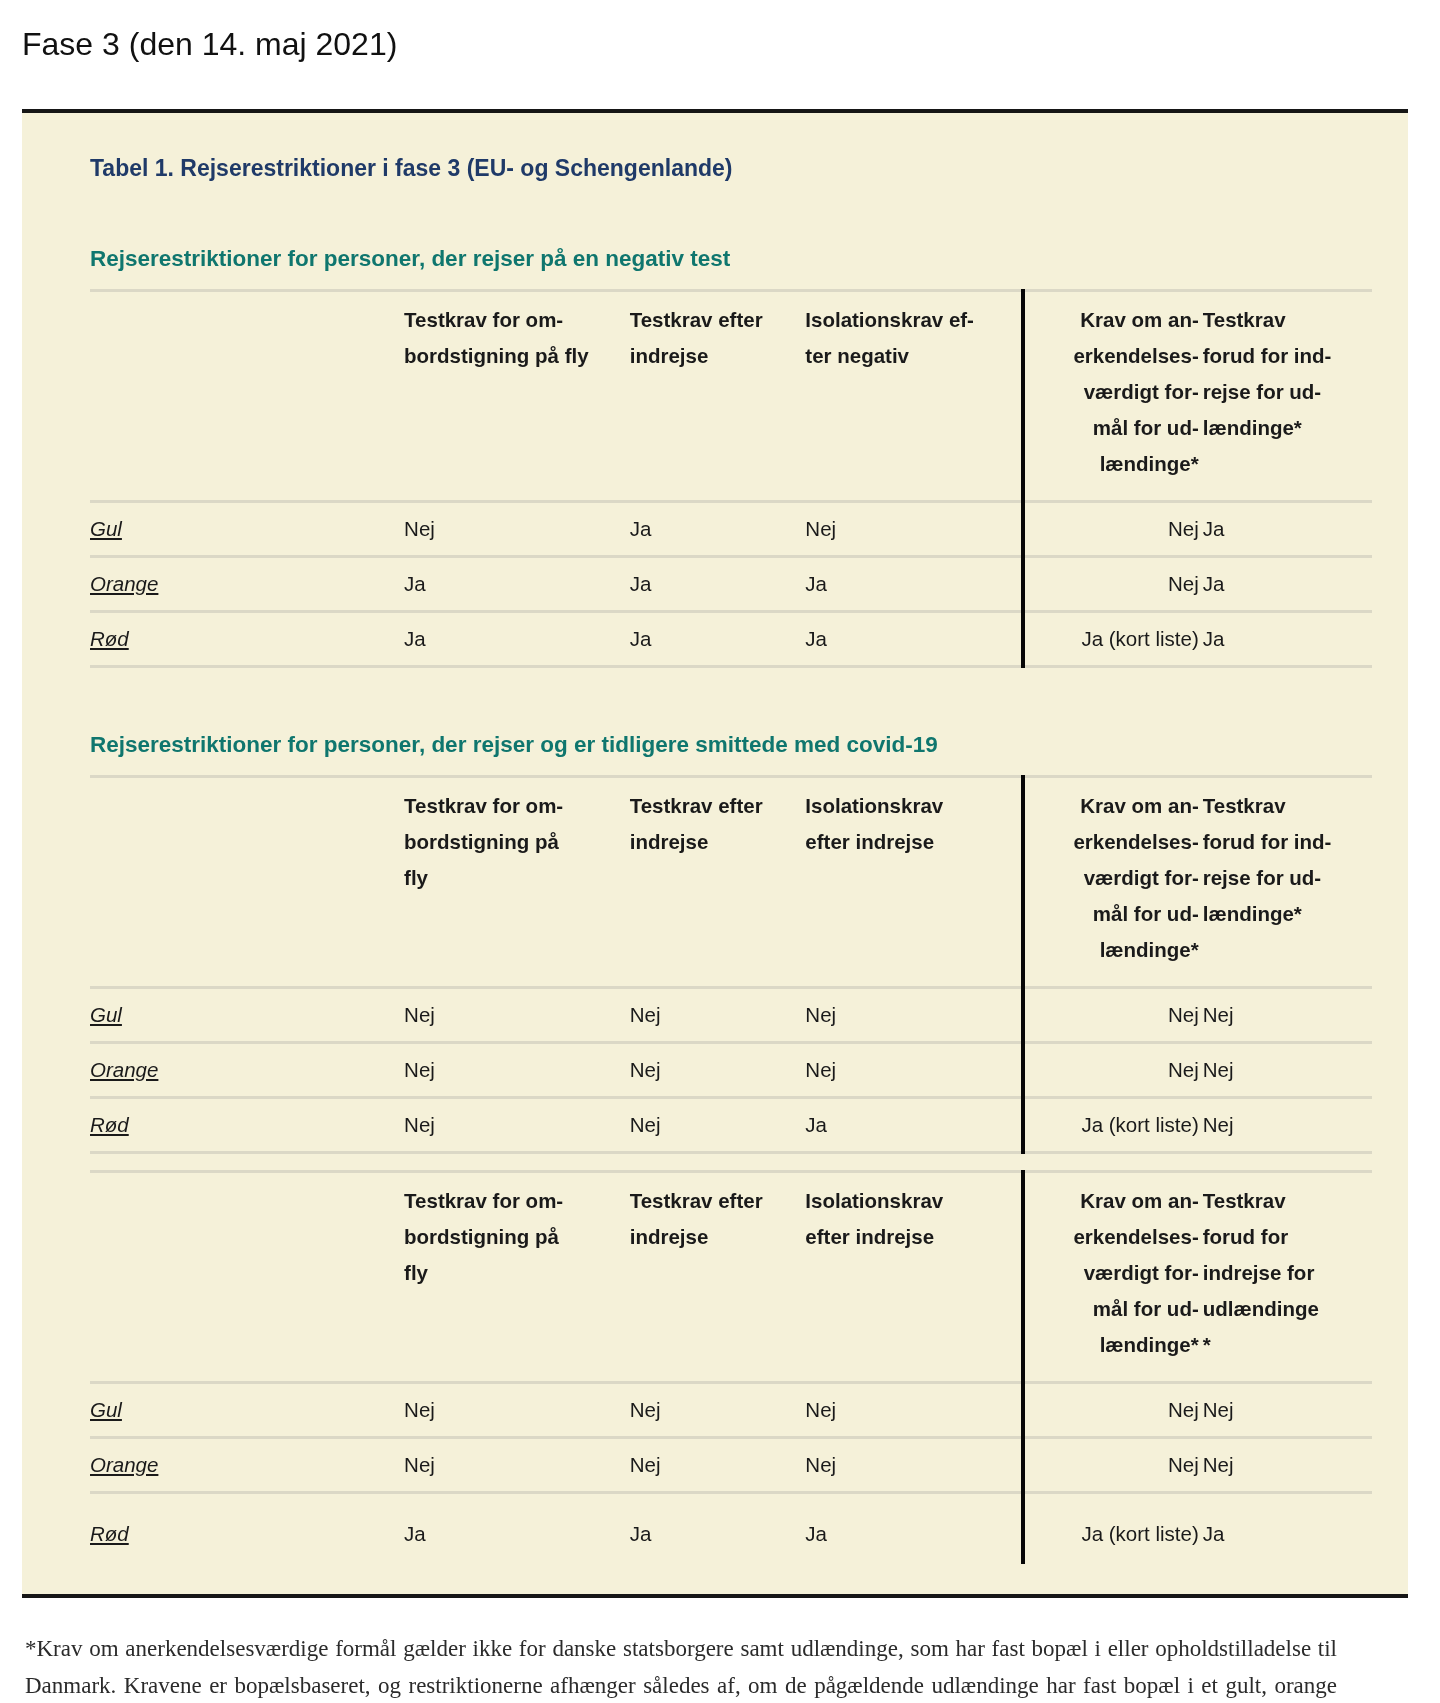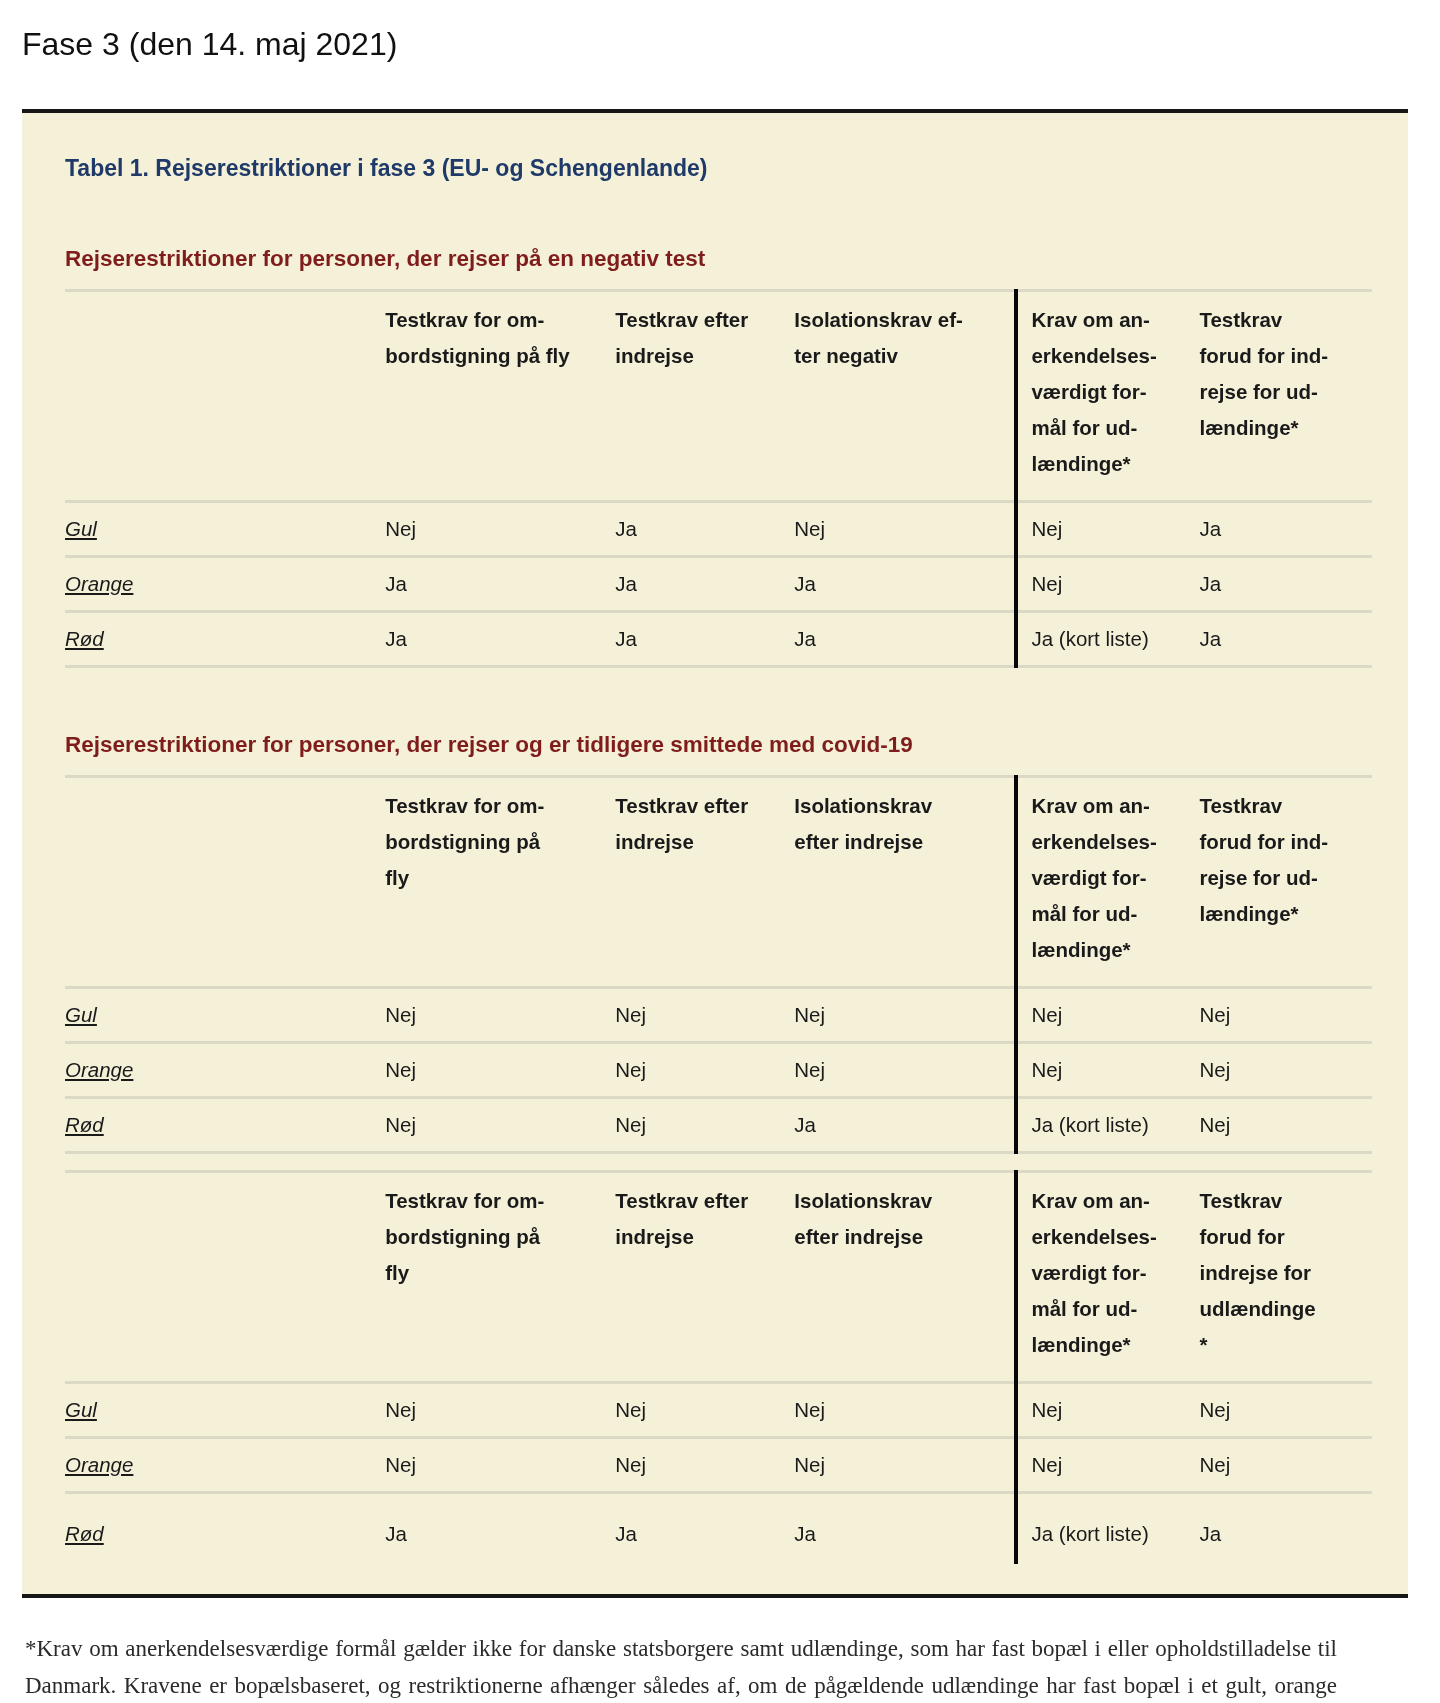--- a/index.html
+++ b/index.html
@@ -16,34 +16,34 @@
     font-size: 32px;
     font-weight: normal;
     color: #111;
   }
   .panel {
     margin: 46px 0 0 22px;
     width: 1386px;
     background: #f5f1d9;
     border-top: 4px solid #161616;
     border-bottom: 4px solid #161616;
-    padding: 0 36px 30px 43px;
+    padding: 0 36px 30px 68px;
   }
   .table-title {
     padding-top: 42px;
     font-size: 23px;
     font-weight: bold;
     color: #1f3a68;
   }
   .section-heading {
     margin-top: 62px;
     font-size: 22.5px;
     line-height: 29px;
     font-weight: bold;
-    color: #7f1d1d;
+    color: #0f766e;
     white-space: pre-line;
   }
   table.rtable {
     width: 100%;
     border-collapse: collapse;
     table-layout: fixed;
     margin-top: 16px;
   }
   col.w-lbl { width: 24.5%; }
   col.w-c1  { width: 17.6%; }
@@ -65,20 +65,21 @@
   .rtable td {
     font-size: 20.5px;
     vertical-align: middle;
     padding: 14px 4px 14px 0;
     border-bottom: 3px solid #dbd8c6;
   }
   .rtable td.lbl { font-style: italic; text-decoration: underline; }
   .rtable .sepcol {
     border-left: 4px solid #070707;
     padding-left: 13px;
+    text-align: right;
   }
   .rtable tr.tall td { padding-top: 28px; padding-bottom: 18px; }
   .rtable tr.last td { border-bottom: none; }
   .rtable.closed tr.last td { border-bottom: 3px solid #dbd8c6; }
   .footnote {
     margin: 32px 0 0 25px;
     width: 1312px;
     font-family: "Liberation Serif", serif;
     font-size: 23px;
     line-height: 37px;

